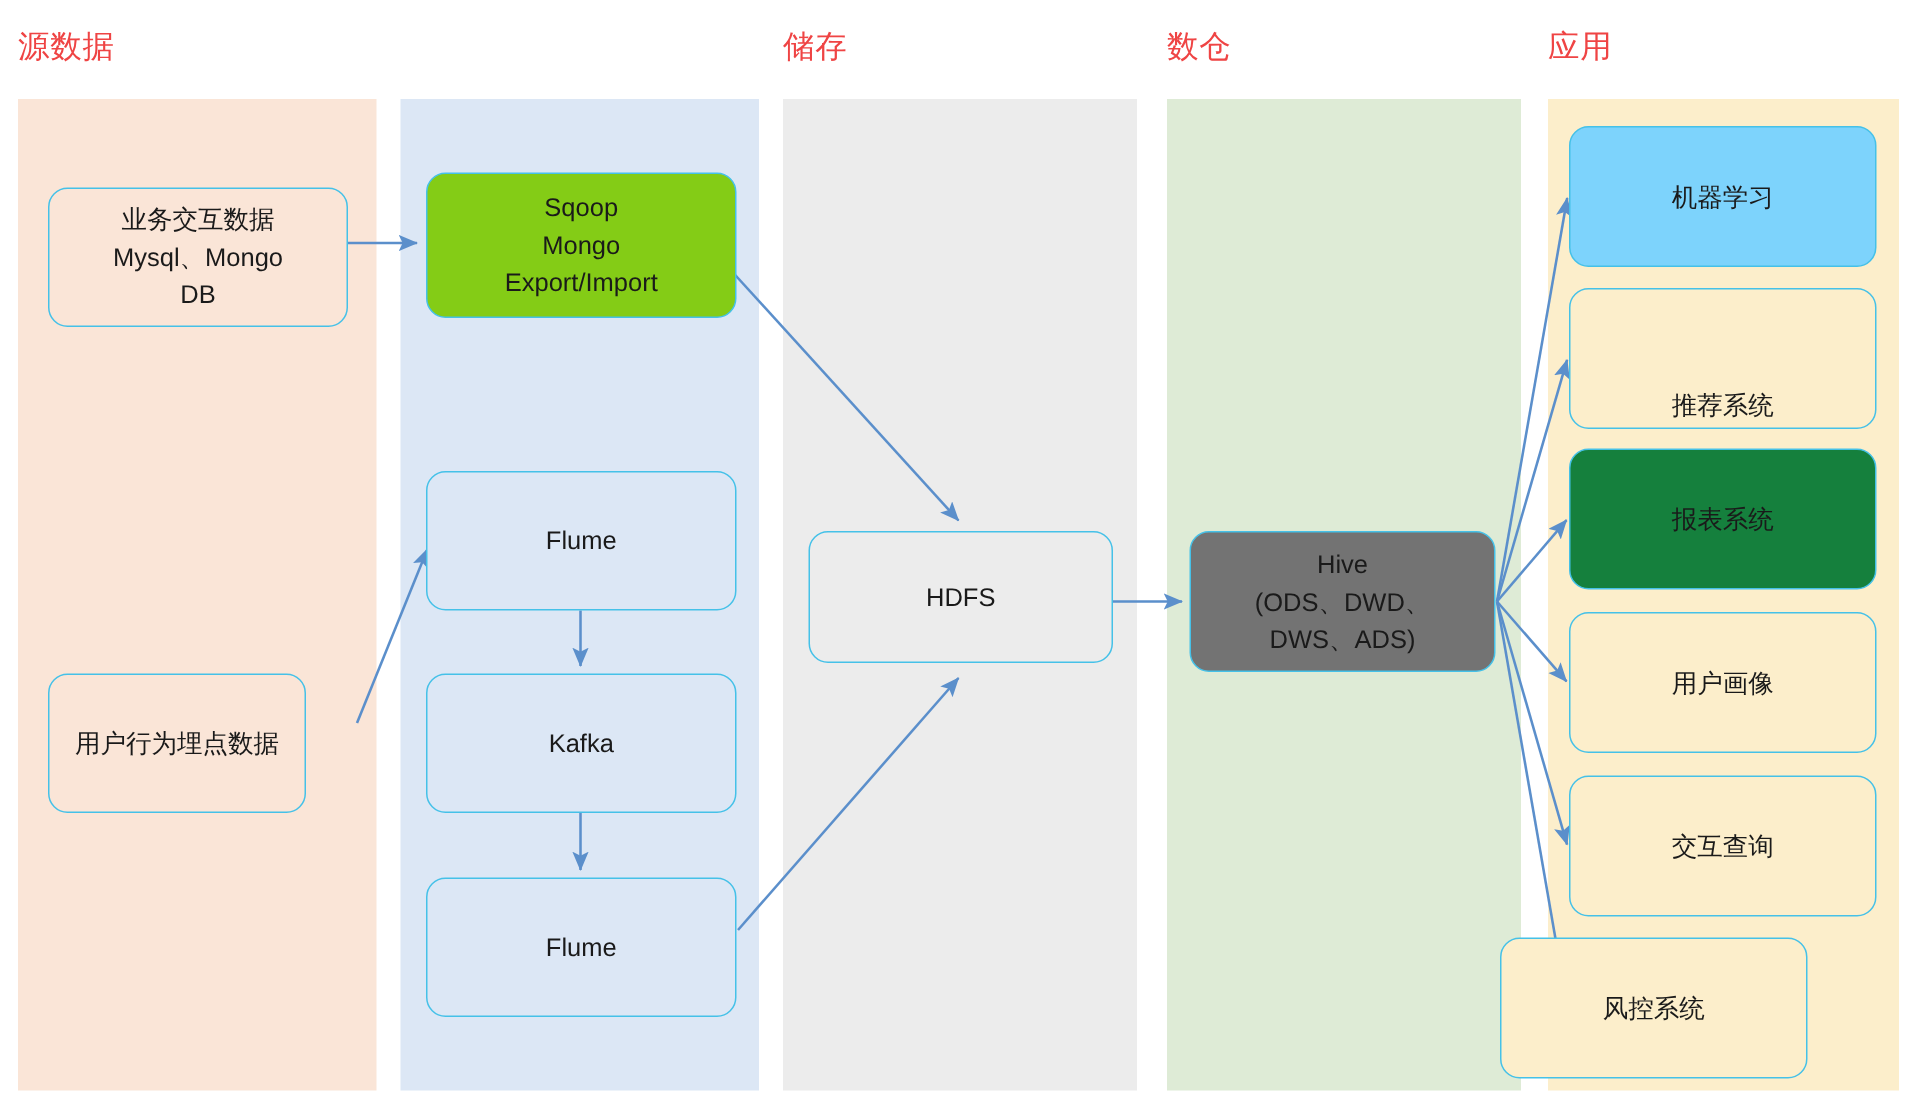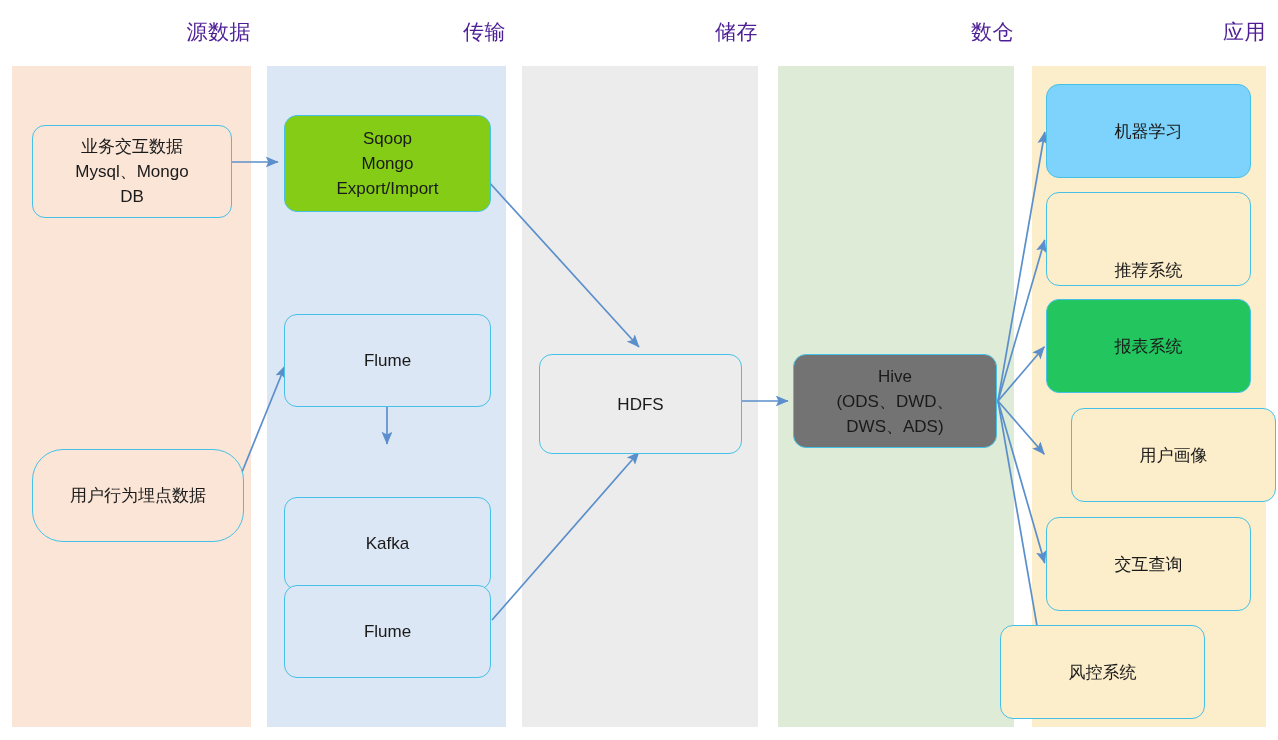--- a/index.html
+++ b/index.html
@@ -20,23 +20,23 @@
   .band {
     position: absolute;
     top: 66px;
     height: 661px;
   }
 
   
   .col-header {
     position: absolute;
     top: 18px;
-    text-align: right;
+    text-align: left;
     font-size: 21px;
-    color: #4c1d95;
+    color: #ef4444;
     line-height: 28px;
     letter-spacing: 0.5px;
     white-space: nowrap;
   }
 
   
   .node {
     position: absolute;
     border: 1.6px solid #45C1E8;
     border-radius: 13px;
@@ -67,21 +67,20 @@
 
 <div id="canvas">
 
   <div class="band" style="left: 12px; width: 239px; background: rgb(250, 229, 215);"></div>
   <div class="band" style="left: 267px; width: 239px; background: rgb(220, 231, 245);"></div>
   <div class="band" style="left: 522px; width: 236px; background: rgb(236, 236, 236);"></div>
   <div class="band" style="left: 778px; width: 236px; background: rgb(222, 235, 214);"></div>
   <div class="band" style="left: 1032px; width: 234px; background: rgb(252, 238, 203);"></div>
 
   <div class="col-header" style="left: 12px; width: 239px;">源数据</div>
-  <div class="col-header" style="left: 267px; width: 239px;">传输</div>
   <div class="col-header" style="left: 522px; width: 236px;">储存</div>
   <div class="col-header" style="left: 778px; width: 236px;">数仓</div>
   <div class="col-header" style="left: 1032px; width: 234px;">应用</div>
 
   <svg id="arrows" viewBox="0 0 1278 740">
       <defs>
         <marker id="ah" markerWidth="9" markerHeight="9" refX="7.2" refY="3.2" orient="auto" markerUnits="strokeWidth">
           <path d="M0,0 L7.6,3.2 L0,6.4 L1.6,3.2 Z" fill="#5B8FCB"></path>
         </marker>
       </defs>
@@ -98,55 +97,55 @@
       <line x1="998" y1="401" x2="1044.3434755219766" y2="454.24569528056884" stroke="#5B8FCB" stroke-width="1.7" marker-end="url(#ah)"></line>
       <line x1="998" y1="401" x2="1044.7229440038204" y2="563.0391462260152" stroke="#5B8FCB" stroke-width="1.7" marker-end="url(#ah)"></line>
       <line x1="998" y1="401" x2="1044.8291191515254" y2="671.0147082992207" stroke="#5B8FCB" stroke-width="1.7" marker-end="url(#ah)"></line>
     </svg>
 
   <div class="node" style="left: 32px; top: 125px; width: 200px; height: 93px; background: rgb(250, 229, 215); border-color: rgb(69, 193, 232);">
       <span class="lines">业务交互数据
 Mysql、Mongo
 DB</span>
     </div>
-  <div class="node" style="left: 32px; top: 449px; width: 212px; height: 93px; background: rgb(250, 229, 215); border-color: rgb(69, 193, 232); border-radius: 31px;">
+  <div class="node" style="left: 32px; top: 449px; width: 172px; height: 93px; background: rgb(250, 229, 215); border-color: rgb(69, 193, 232);">
       <span class="lines">用户行为埋点数据</span>
     </div>
   <div class="node" style="left: 284px; top: 115px; width: 207px; height: 97px; background: #84cc16; border-color: rgb(69, 193, 232);">
       <span class="lines">Sqoop
 Mongo
 Export/Import</span>
     </div>
   <div class="node" style="left: 284px; top: 314px; width: 207px; height: 93px; background: rgb(220, 231, 245); border-color: rgb(69, 193, 232);">
       <span class="lines">Flume</span>
     </div>
-  <div class="node" style="left: 284px; top: 449px; width: 207px; height: 93px; background: rgb(220, 231, 245); border-color: rgb(69, 193, 232); margin-top: 48px;">
+  <div class="node" style="left: 284px; top: 449px; width: 207px; height: 93px; background: rgb(220, 231, 245); border-color: rgb(69, 193, 232);">
       <span class="lines">Kafka</span>
     </div>
   <div class="node" style="left: 284px; top: 585px; width: 207px; height: 93px; background: rgb(220, 231, 245); border-color: rgb(69, 193, 232);">
       <span class="lines">Flume</span>
     </div>
-  <div class="node" style="left: 539px; top: 354px; width: 203px; height: 100px; background: rgb(236, 236, 236); border-color: rgb(69, 193, 232);">
+  <div class="node" style="left: 539px; top: 354px; width: 203px; height: 88px; background: rgb(236, 236, 236); border-color: rgb(69, 193, 232);">
       <span class="lines">HDFS</span>
     </div>
   <div class="node" style="left: 793px; top: 354px; width: 204px; height: 94px; background: #737373; border-color: rgb(69, 193, 232);">
       <span class="lines">Hive
 (ODS、DWD、
 DWS、ADS)</span>
     </div>
   <div class="node" style="left: 1046px; top: 84px; width: 205px; height: 94px; background: #7dd3fc; border-color: rgb(69, 193, 232);">
       <span class="lines">机器学习</span>
     </div>
   <div class="node" style="left: 1046px; top: 192px; width: 205px; height: 94px; background: rgb(252, 238, 203); border-color: rgb(69, 193, 232); align-items: flex-end;">
       <span class="lines">推荐系统</span>
     </div>
-  <div class="node" style="left: 1046px; top: 299px; width: 205px; height: 94px; background: #22c55e; border-color: rgb(69, 193, 232);">
+  <div class="node" style="left: 1046px; top: 299px; width: 205px; height: 94px; background: #15803d; border-color: rgb(69, 193, 232);">
       <span class="lines">报表系统</span>
     </div>
-  <div class="node" style="left: 1046px; top: 408px; width: 205px; height: 94px; background: rgb(252, 238, 203); border-color: rgb(69, 193, 232); margin-left: 25px;">
+  <div class="node" style="left: 1046px; top: 408px; width: 205px; height: 94px; background: rgb(252, 238, 203); border-color: rgb(69, 193, 232);">
       <span class="lines">用户画像</span>
     </div>
   <div class="node" style="left: 1046px; top: 517px; width: 205px; height: 94px; background: rgb(252, 238, 203); border-color: rgb(69, 193, 232);">
       <span class="lines">交互查询</span>
     </div>
   <div class="node" style="left: 1000px; top: 625px; width: 205px; height: 94px; background: rgb(252, 238, 203); border-color: rgb(69, 193, 232);">
       <span class="lines">风控系统</span>
     </div>
 
 </div>

